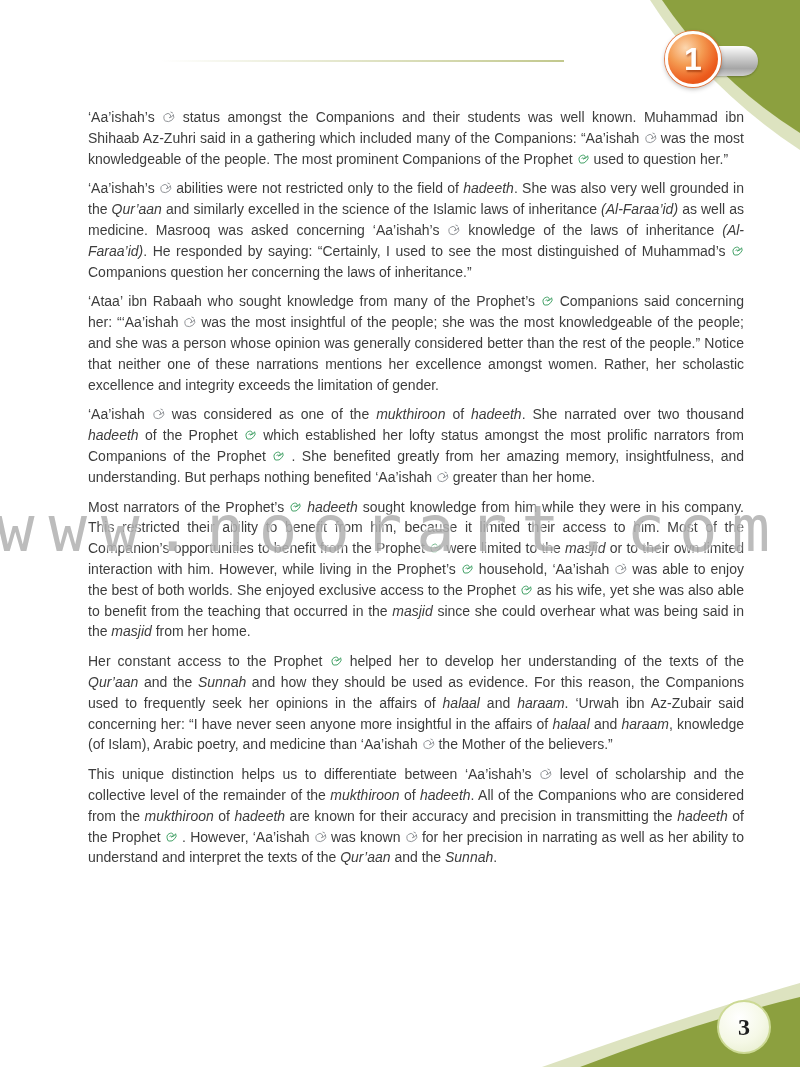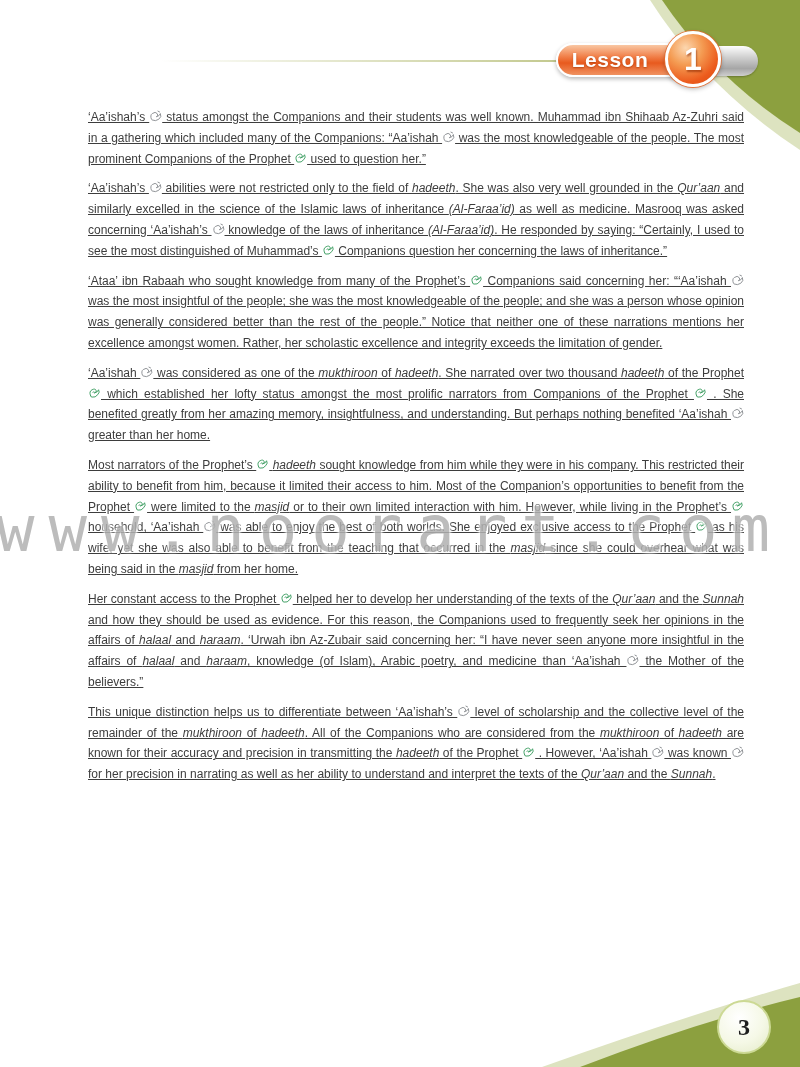--- a/index.html
+++ b/index.html
@@ -39,21 +39,21 @@
     box-shadow:0 0 0 1px rgba(232,106,42,0.85), 0 2px 5px rgba(0,0,0,0.3);
     display:flex;align-items:center;justify-content:center;
   }
   .lesson-circle span{
     color:#fff;font-size:32px;font-weight:bold;
     text-shadow:1px 2px 2px rgba(140,40,0,0.6);
   }
   
   .content{
     position:absolute;left:88px;top:107px;width:656px;z-index:1;
-    color:var(--text);font-size:12px;line-height:20.8px;text-align:justify;text-decoration:underline;
+    color:var(--text);font-size:14px;line-height:20.8px;text-align:justify;
   }
   .para{margin:0 0 9px 0;}
   .para i{font-style:italic;}
   .hon{width:13px;height:12px;vertical-align:-1px;display:inline-block;}
   
   .watermark{
     position:absolute;left:-4px;top:492px;z-index:5;white-space:nowrap;
     font-family:"DejaVu Sans Mono",monospace;font-size:64px;letter-spacing:14px;
     color:#b1b1b1;opacity:0.85;
     text-shadow:0 0 3px #fff, 0 0 3px #fff, 0 0 5px #fff;
@@ -75,23 +75,20 @@
 
 <div class="page">
 
   <svg class="corner-svg" viewBox="0 0 150 160" aria-hidden="true">
     <path class="olive-light" d="M0,0 L150,0 L150,150 Q56,88 0,0 Z"></path>
     <path class="olive" d="M12,0 L150,0 L150,133 Q66,80 12,0 Z"></path>
   </svg>
 
   <div class="header-rule"></div>
   <div class="capsule"></div>
-  <div class="lesson-pill">
-    <span>Lesson</span>
-  </div>
   <div class="lesson-circle">
     <span>1</span>
   </div>
 
   <div class="content">
       <p class="para">‘Aa’ishah’s <svg viewBox="0 0 16 14" class="hon">
           <path d="M3 11 Q1 6 4 4 Q8 1 10 4 Q12 6 9 8 Q13 7 14 4 Q16 8 12 11 Q8 14 4 12 M11 1 L13 2" fill="none" stroke="#8d9094" stroke-width="1.2" stroke-linecap="round"></path>
         </svg> status amongst the Companions and their students was well known. Muhammad ibn Shihaab Az-Zuhri said in a gathering which included many of the Companions: “Aa’ishah <svg viewBox="0 0 16 14" class="hon">
           <path d="M3 11 Q1 6 4 4 Q8 1 10 4 Q12 6 9 8 Q13 7 14 4 Q16 8 12 11 Q8 14 4 12 M11 1 L13 2" fill="none" stroke="#8d9094" stroke-width="1.2" stroke-linecap="round"></path>
         </svg> was the most knowledgeable of the people. The most prominent Companions of the Prophet <svg viewBox="0 0 16 14" class="hon">

